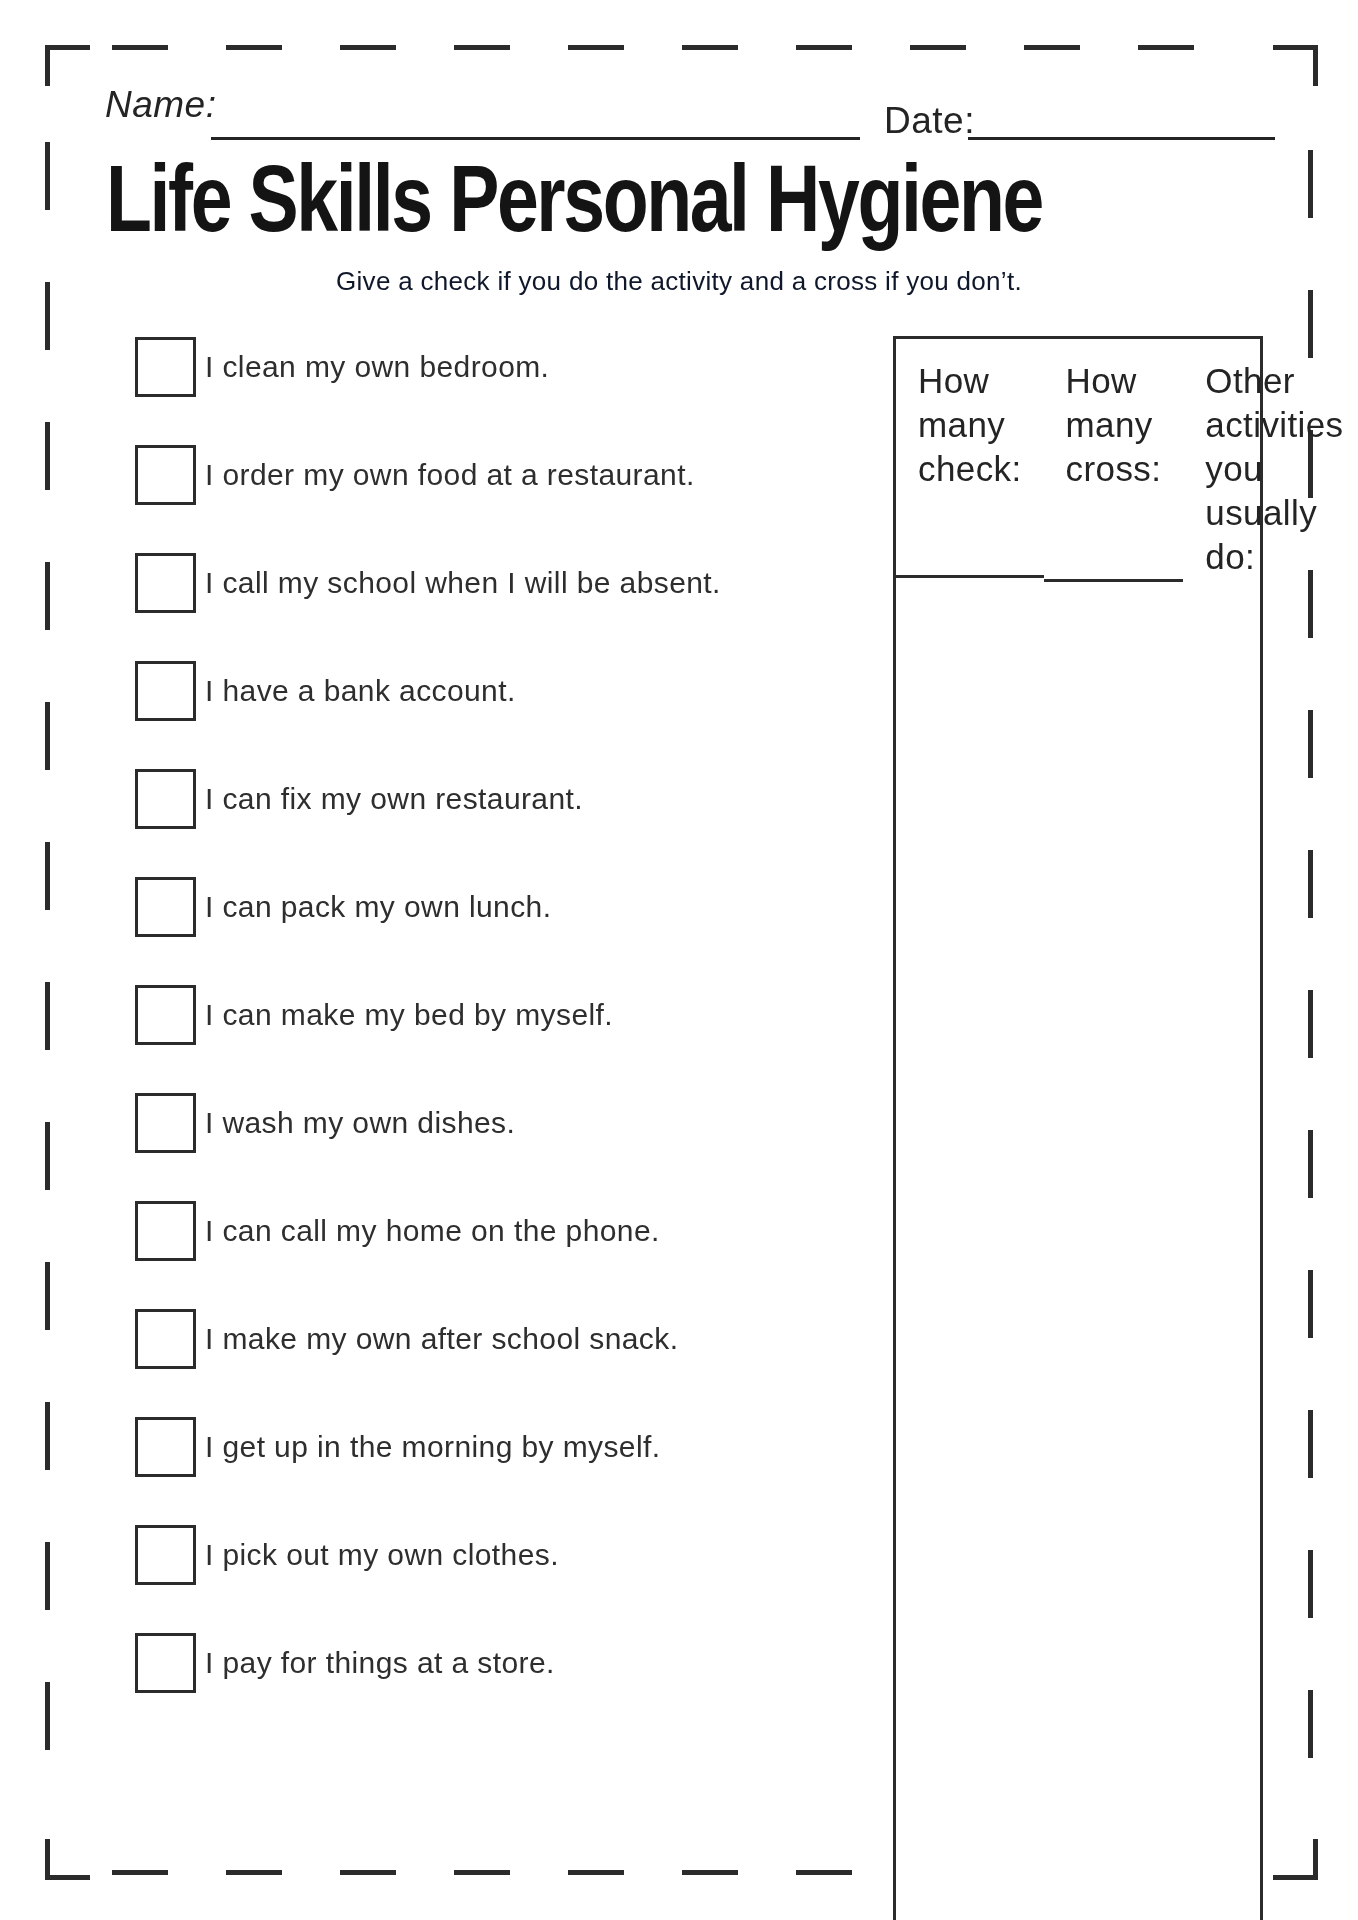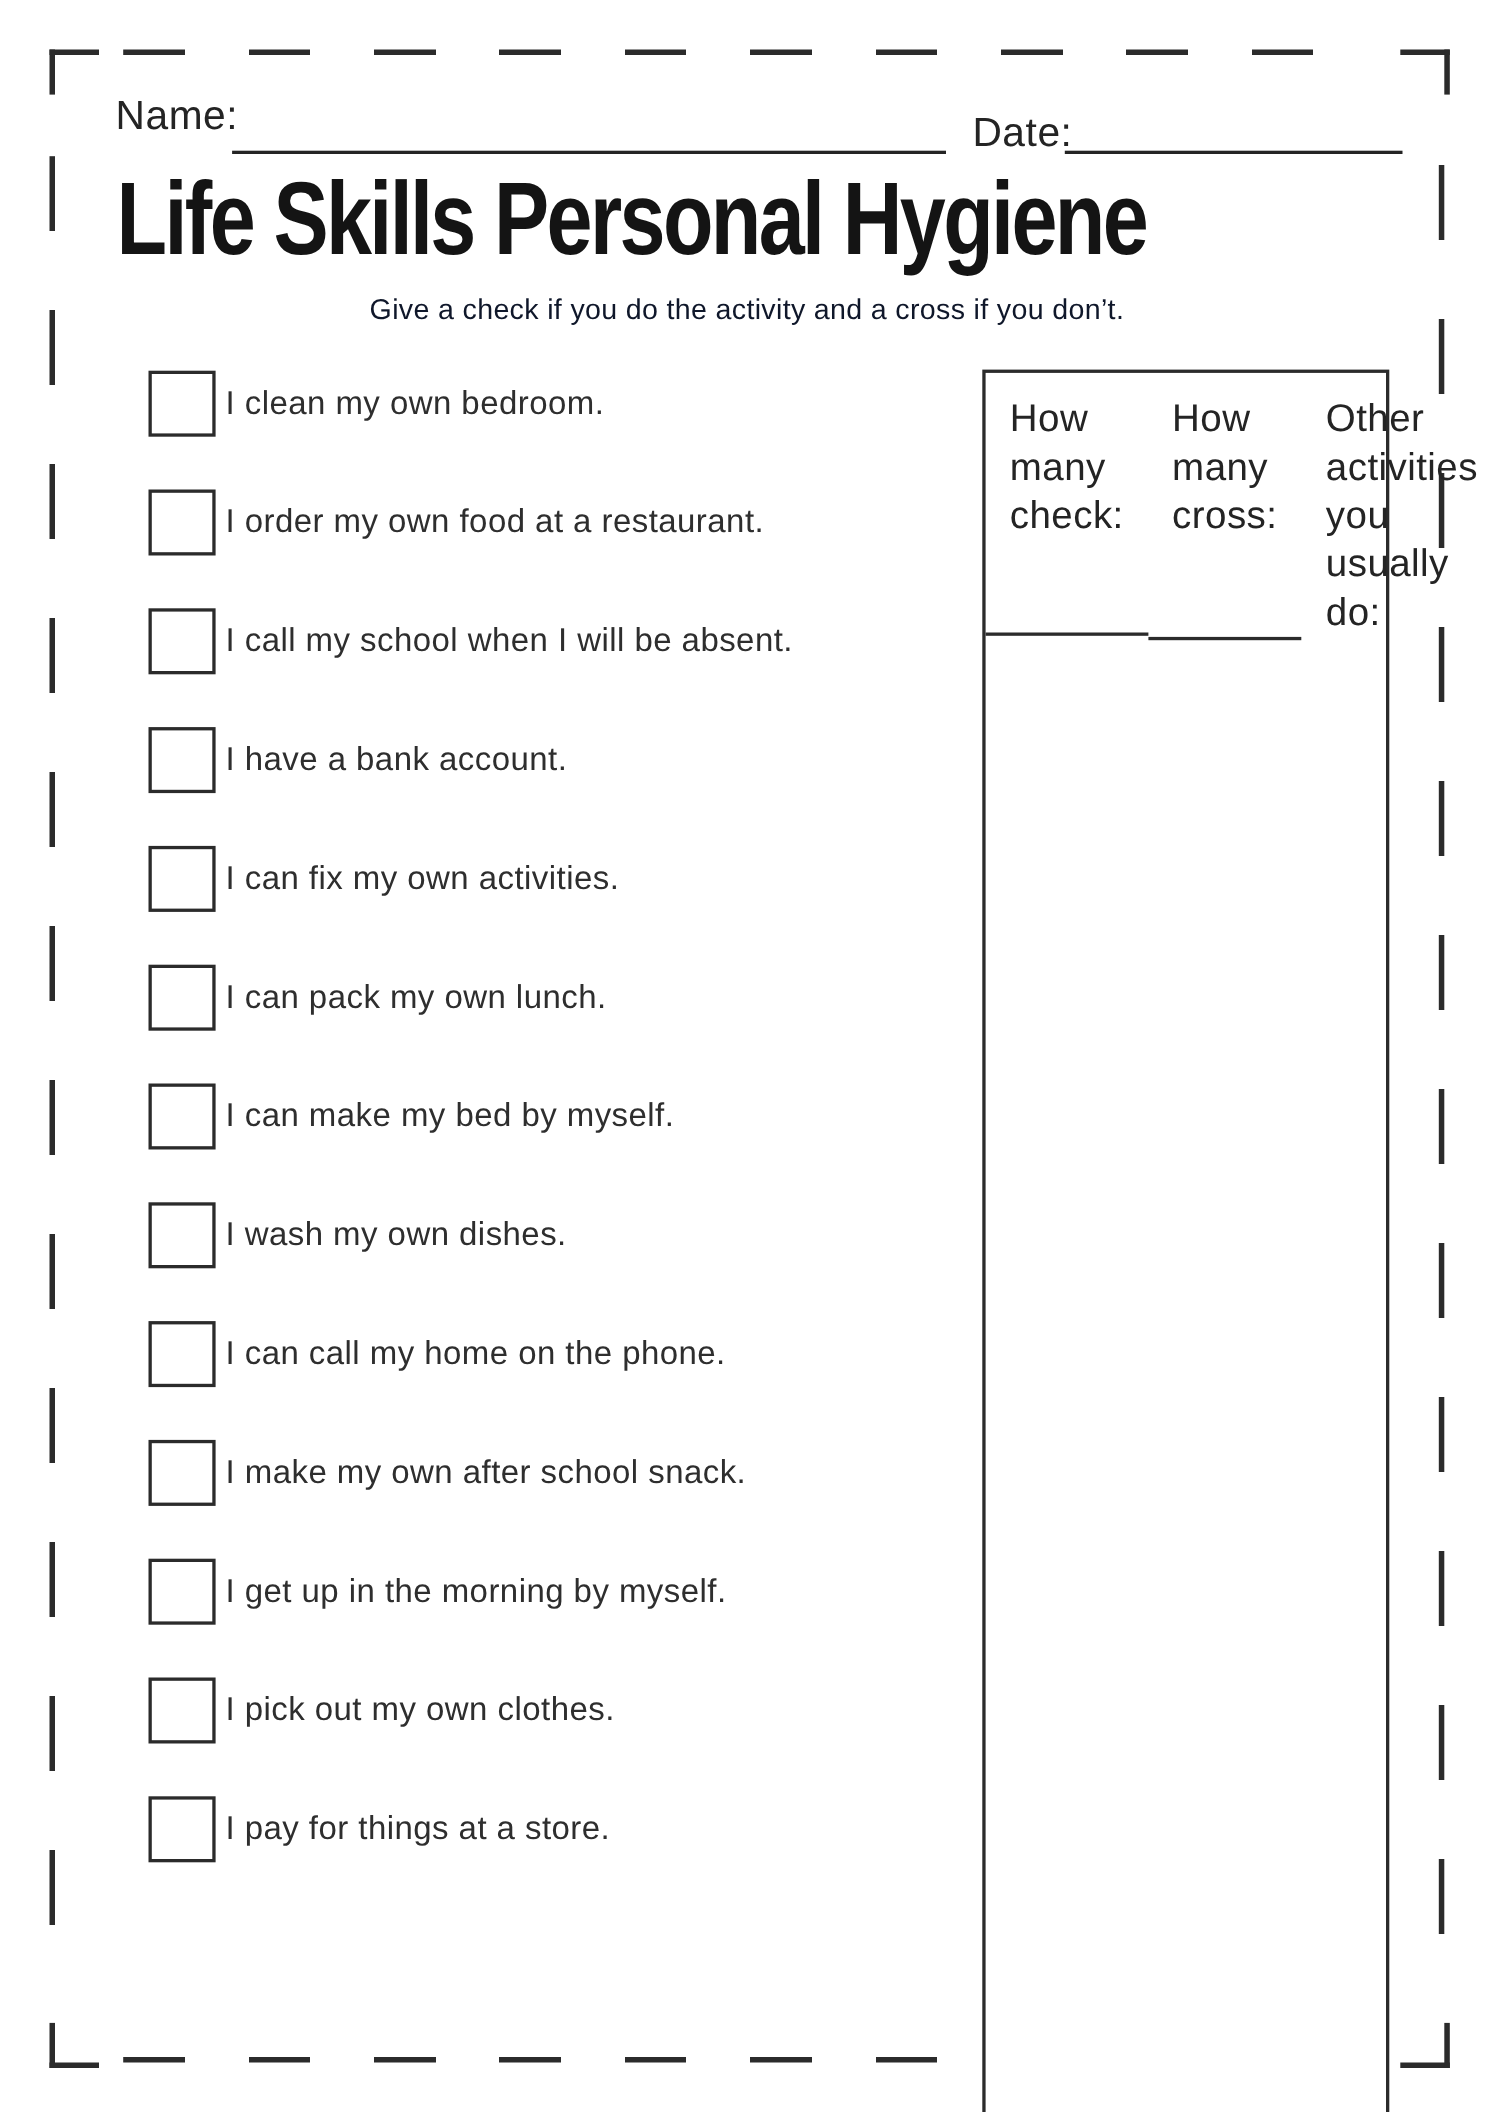--- a/index.html
+++ b/index.html
@@ -56,21 +56,21 @@
 
 <div class="abs dash-h" style="left:112px;top:45px;width:1134px;"></div>
 <div class="abs dash-h" style="left:112px;top:1870px;width:1134px;"></div>
 <div class="abs dash-v" style="left:45px;top:142px;height:1664px;"></div>
 <div class="abs dash-v" style="left:1308px;top:150px;height:1640px;"></div>
 <div class="abs corner tl" style="left:45px;top:45px;"></div>
 <div class="abs corner tr" style="left:1273px;top:45px;"></div>
 <div class="abs corner bl" style="left:45px;top:1839px;"></div>
 <div class="abs corner br" style="left:1273px;top:1839px;"></div>
 
-<div class="abs fieldlabel" style="left:105px;top:84px;">Name:</div>
+<div class="abs fieldlabel" style="left:105px;top:84px;font-style:italic;">Name:</div>
 <div class="abs writeline" style="left:211px;top:137px;width:649px;"></div>
 <div class="abs fieldlabel" style="left:884px;top:100px;">Date:</div>
 <div class="abs writeline" style="left:968px;top:137px;width:307px;"></div>
 
 <div class="abs title" style="left:106px;top:152px;">Life Skills Personal Hygiene</div>
 <div class="abs subtitle" style="top:266px;">Give a check if you do the activity and a cross if you don’t.</div>
 
 <div class="abs checklist" style="left:135px;top:337px;text-align:center;">
     <div class="row">
       <span class="cb"></span>
@@ -83,21 +83,21 @@
     <div class="row">
       <span class="cb"></span>
       <span class="item">I call my school when I will be absent.</span>
     </div>
     <div class="row">
       <span class="cb"></span>
       <span class="item">I have a bank account.</span>
     </div>
     <div class="row">
       <span class="cb"></span>
-      <span class="item">I can fix my own activities.</span>
+      <span class="item">I can fix my own restaurant.</span>
     </div>
     <div class="row">
       <span class="cb"></span>
       <span class="item">I can pack my own lunch.</span>
     </div>
     <div class="row">
       <span class="cb"></span>
       <span class="item">I can make my bed by myself.</span>
     </div>
     <div class="row">

